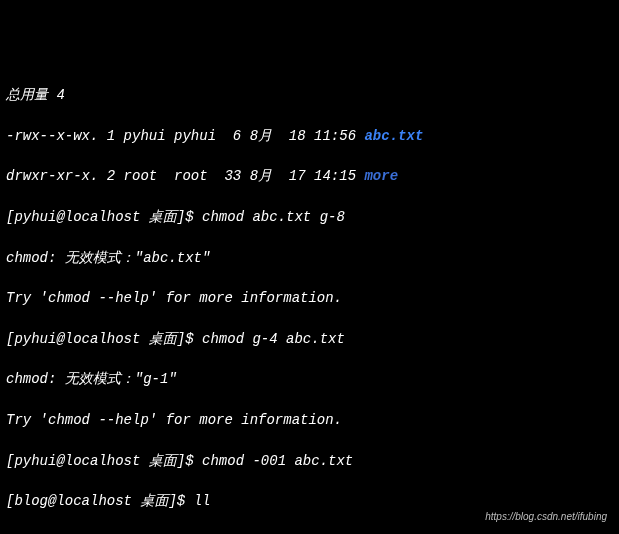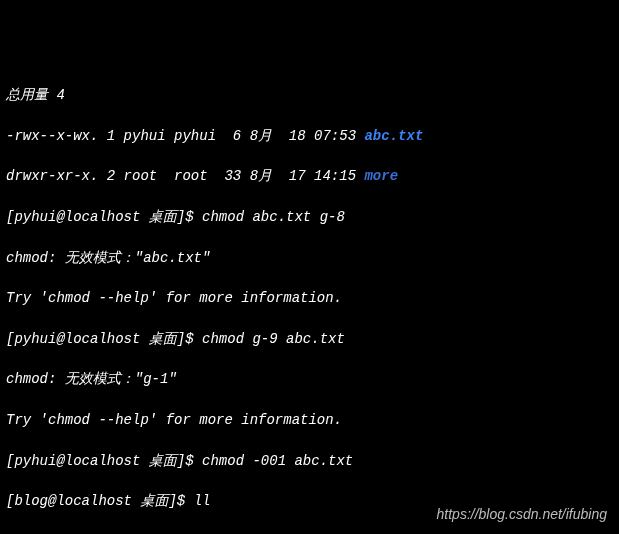--- a/index.html
+++ b/index.html
@@ -18,36 +18,36 @@
     }
     .line { display: block; }
     .cyan { color: #3b82f6; font-weight: bold; }
     .blue { color: #3a6fd8; font-weight: bold; }
     .watermark {
       position: absolute;
       bottom: 10px;
       right: 12px;
       color: #bdbdbd;
       font-family: Arial, sans-serif;
-      font-size: 14px;
+      font-size: 10px;
       white-space: nowrap;
     }
   </style>
 </head>
 <body>
 
 
 
 <div class="line">总用量 4</div>
-<div class="line"><span>-rwx--x-wx. 1 pyhui pyhui  6 8月  18 07:53 </span><span class="cyan">abc.txt</span></div>
+<div class="line"><span>-rwx--x-wx. 1 pyhui pyhui  6 8月  18 11:56 </span><span class="cyan">abc.txt</span></div>
 <div class="line"><span>drwxr-xr-x. 2 root  root  33 8月  17 14:15 </span><span class="blue">more</span></div>
 <div class="line">[pyhui@localhost 桌面]$ chmod abc.txt g-8</div>
 <div class="line">chmod: 无效模式："abc.txt"</div>
 <div class="line">Try 'chmod --help' for more information.</div>
-<div class="line">[pyhui@localhost 桌面]$ chmod g-9 abc.txt</div>
+<div class="line">[pyhui@localhost 桌面]$ chmod g-4 abc.txt</div>
 <div class="line">chmod: 无效模式："g-1"</div>
 <div class="line">Try 'chmod --help' for more information.</div>
 <div class="line">[pyhui@localhost 桌面]$ chmod -001 abc.txt</div>
 <div class="line">[blog@localhost 桌面]$ ll</div>
 <div class="line">总用量 4</div>
 
 
 
 
 

